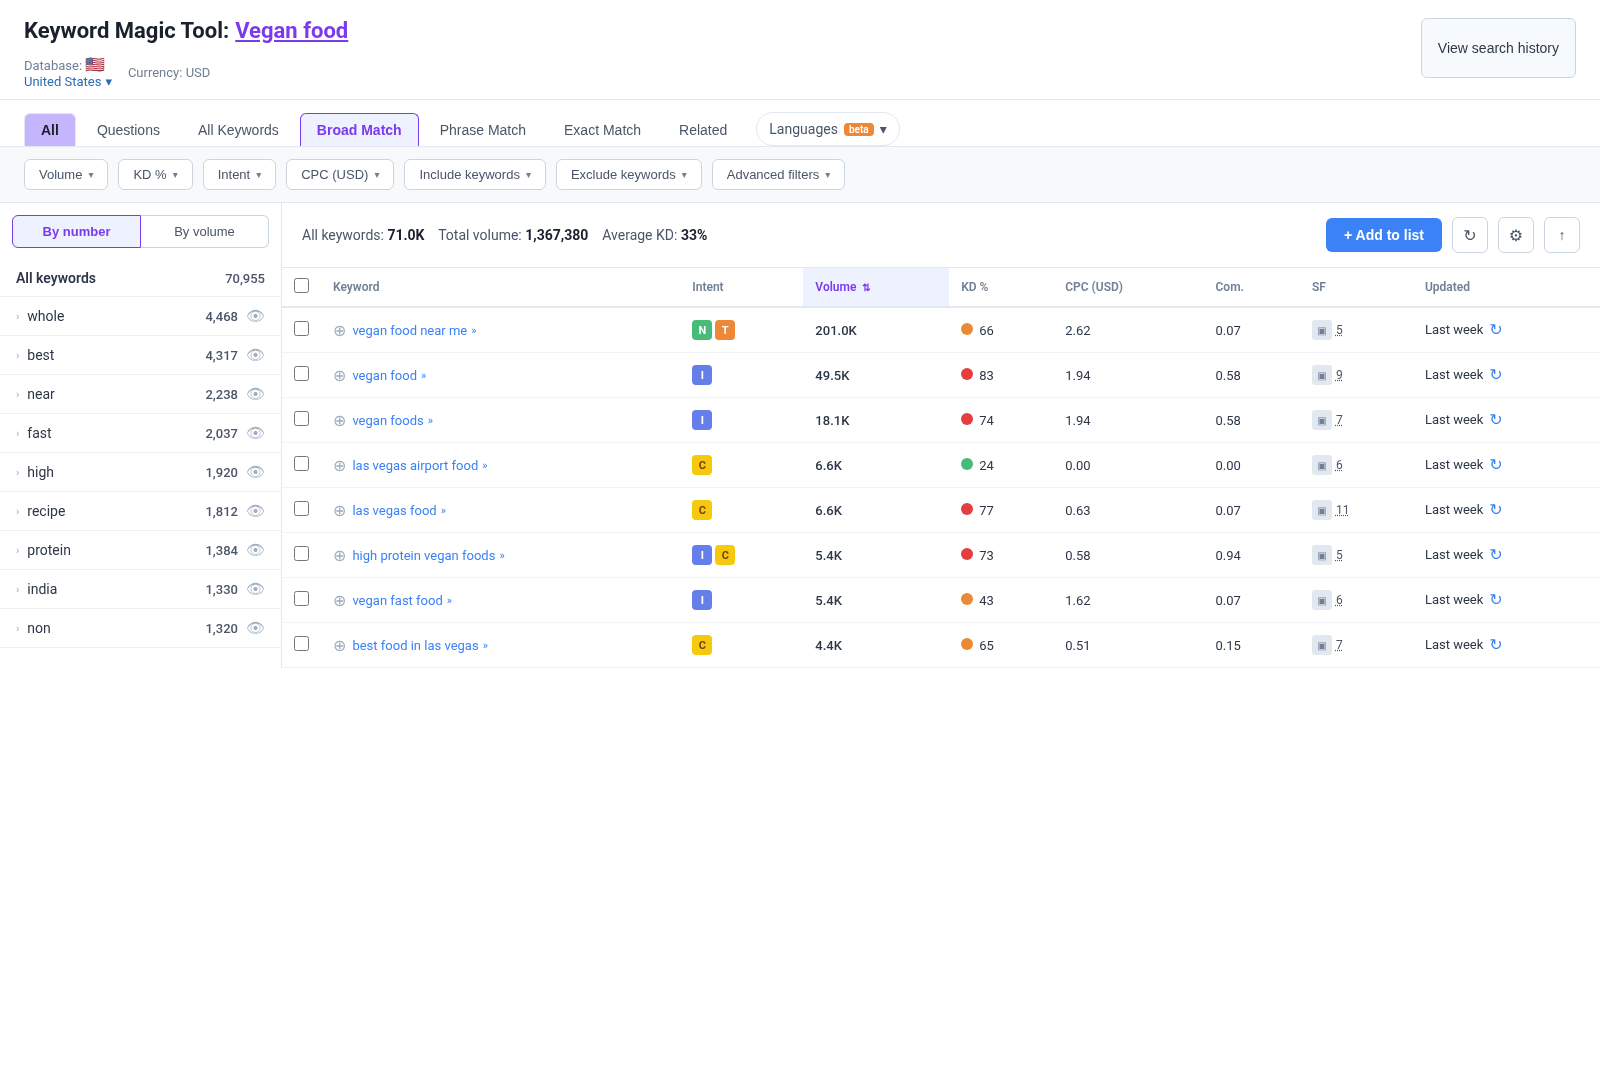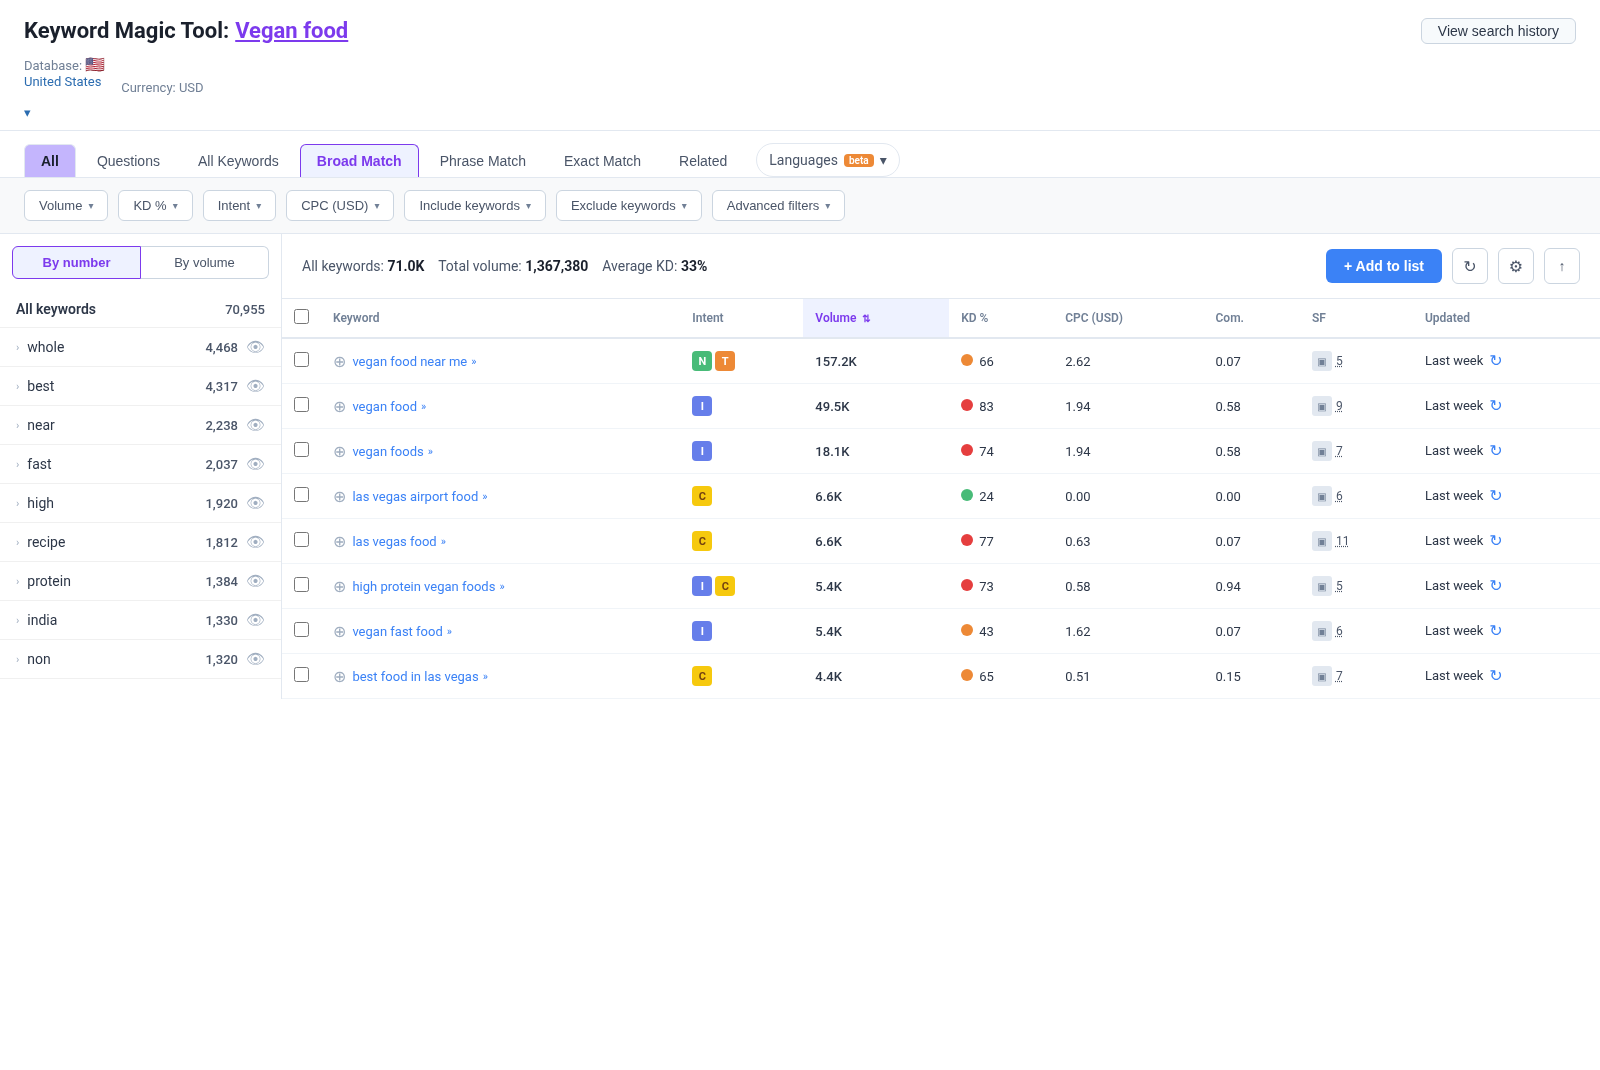--- a/index.html
+++ b/index.html
@@ -40,32 +40,31 @@
     .header-meta {
       margin-top: 12px;
       font-size: 13px;
       color: #718096;
       display: flex;
       align-items: center;
       gap: 16px;
     }
     .header-meta-db {
       display: flex;
-      align-items: flex-start;
-      gap: 16px;
+      align-items: center;
+      gap: 4px;
       color: #2b6cb0;
       cursor: pointer;
-      flex-direction: column;
     }
     .flag { font-size: 16px; }
     .view-history-btn {
       background: #f7fafc;
       border: 1px solid #cbd5e0;
       border-radius: 6px;
-      padding: 4px 16px;
+      padding: 21px 16px;
       font-size: 14px;
       color: #2d3748;
       cursor: pointer;
       white-space: nowrap;
     }
     
     .tabs-bar {
       padding: 12px 24px 0 24px;
       background: #fff;
       border-bottom: 1px solid #e2e8f0;
@@ -584,21 +583,21 @@
                   <span class="plus-circle">⊕</span>
                   <a href="#" class="kw-link">vegan food near me <span class="kw-arrows">»</span></a>
                 </div>
               </td>
               <td>
                 <div class="intent-badges">
                   <span class="intent-badge intent-n">N</span>
                   <span class="intent-badge intent-t">T</span>
                 </div>
               </td>
-              <td style="font-weight: 500;">157.2K</td>
+              <td style="font-weight: 500;">201.0K</td>
               <td><span class="kd-dot dot-orange"></span>66</td>
               <td>2.62</td>
               <td>0.07</td>
               <td>
                 <div class="sf-cell">
                   <span class="sf-icon">▣</span>
                   <span class="sf-num">5</span>
                 </div>
               </td>
               <td style="display: flex; align-items: center; gap: 6px;">

